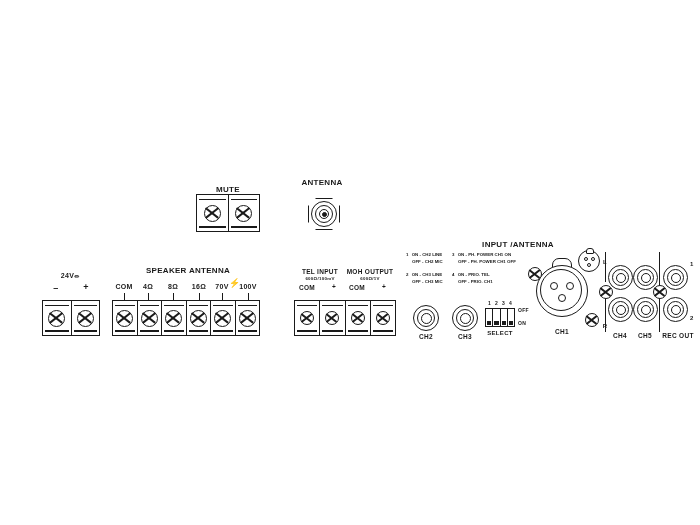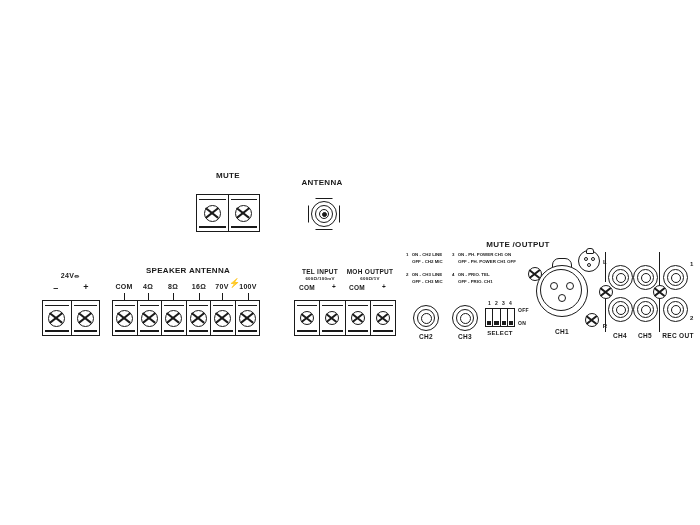--- a/index.html
+++ b/index.html
@@ -85,21 +85,21 @@
   .vline{position:absolute;width:1.3px;background:#1a1a1a;}
 
   .legend-row{position:absolute;white-space:nowrap;font-size:4.4px;
               font-weight:bold;line-height:1.55;}
 </style>
 </head>
 <body>
 
 <div class="panel">
 
-  <div class="lbl lbl-8 ctr" style="left:228px;top:172px;">MUTE</div>
+  <div class="lbl lbl-8 ctr" style="left:228px;top:186px;">MUTE</div>
   <div class="muteblk" style="left:196px;top:194px;width:64px;height:38px;">
     <div class="tcell" style="border-right:1.6px solid #1a1a1a;">
       <div class="screw"></div>
     </div>
     <div class="tcell">
       <div class="screw"></div>
     </div>
   </div>
 
   <div class="lbl lbl-8 ctr" style="left:322px;top:179px;">ANTENNA</div>
@@ -181,21 +181,21 @@
         <div class="screw sm"></div>
       </div>
     <div class="tcell">
         <div class="screw sm"></div>
       </div>
     <div class="tcell">
         <div class="screw sm"></div>
       </div>
   </div>
 
-  <div class="lbl lbl-8 ctr" style="left:518px;top:241px;">MUTE /OUTPUT</div>
+  <div class="lbl lbl-8 ctr" style="left:518px;top:241px;">INPUT /ANTENNA</div>
 
   <div class="legend-row" style="left:406px;top:252px;">
     <span>1</span>
     <span style="margin-left:2px;">ON  -  CH2 LINE</span><br>
     <span style="margin-left:6px;">OFF  -  CH2 MIC</span>
   </div>
   <div class="legend-row" style="left:406px;top:272px;">
     <span>2</span>
     <span style="margin-left:2px;">ON  -  CH3 LINE</span><br>
     <span style="margin-left:6px;">OFF  -  CH3 MIC</span>

